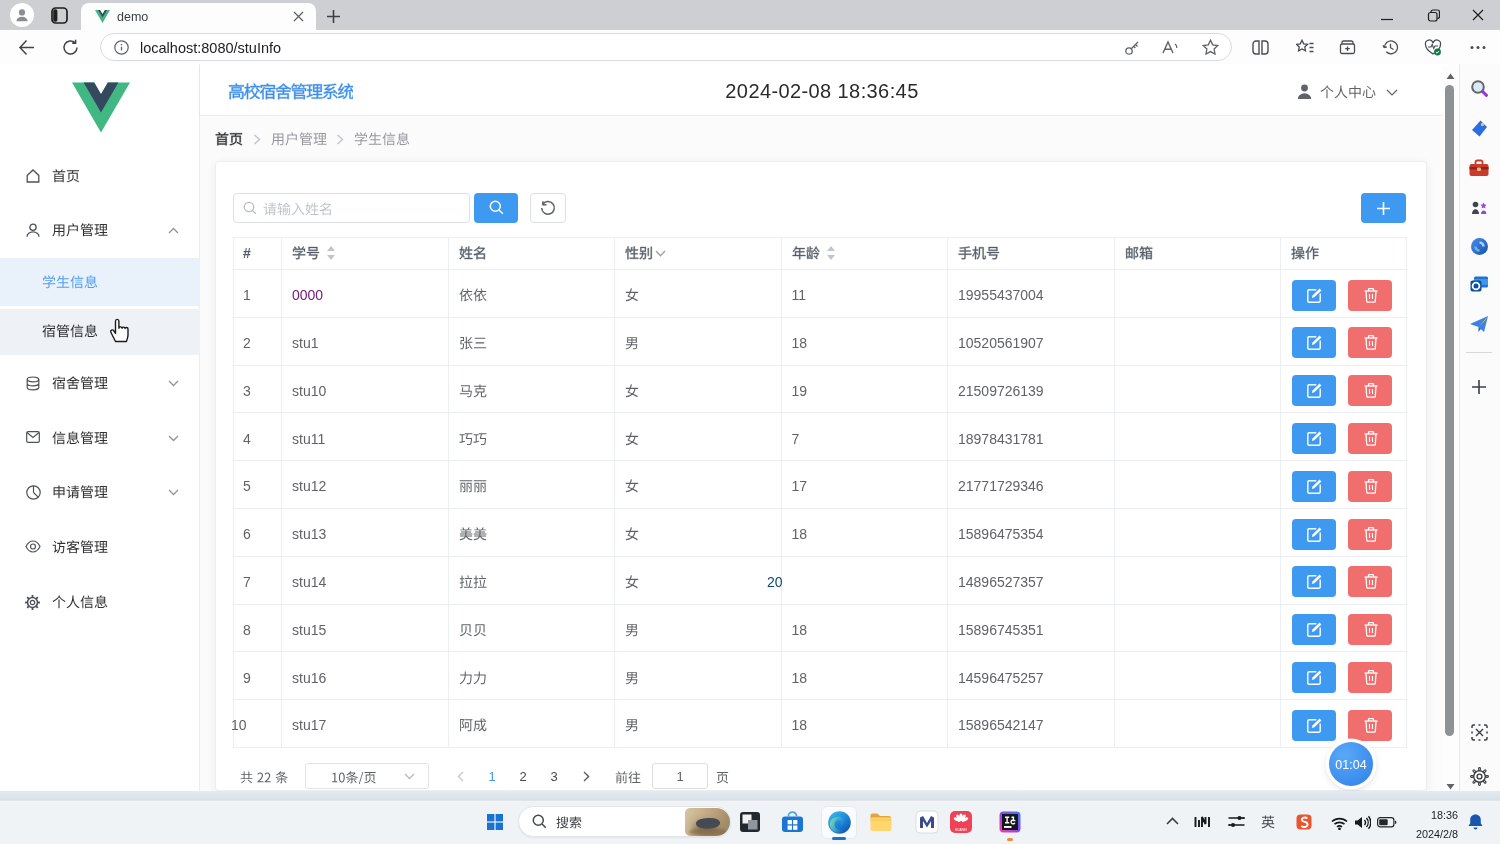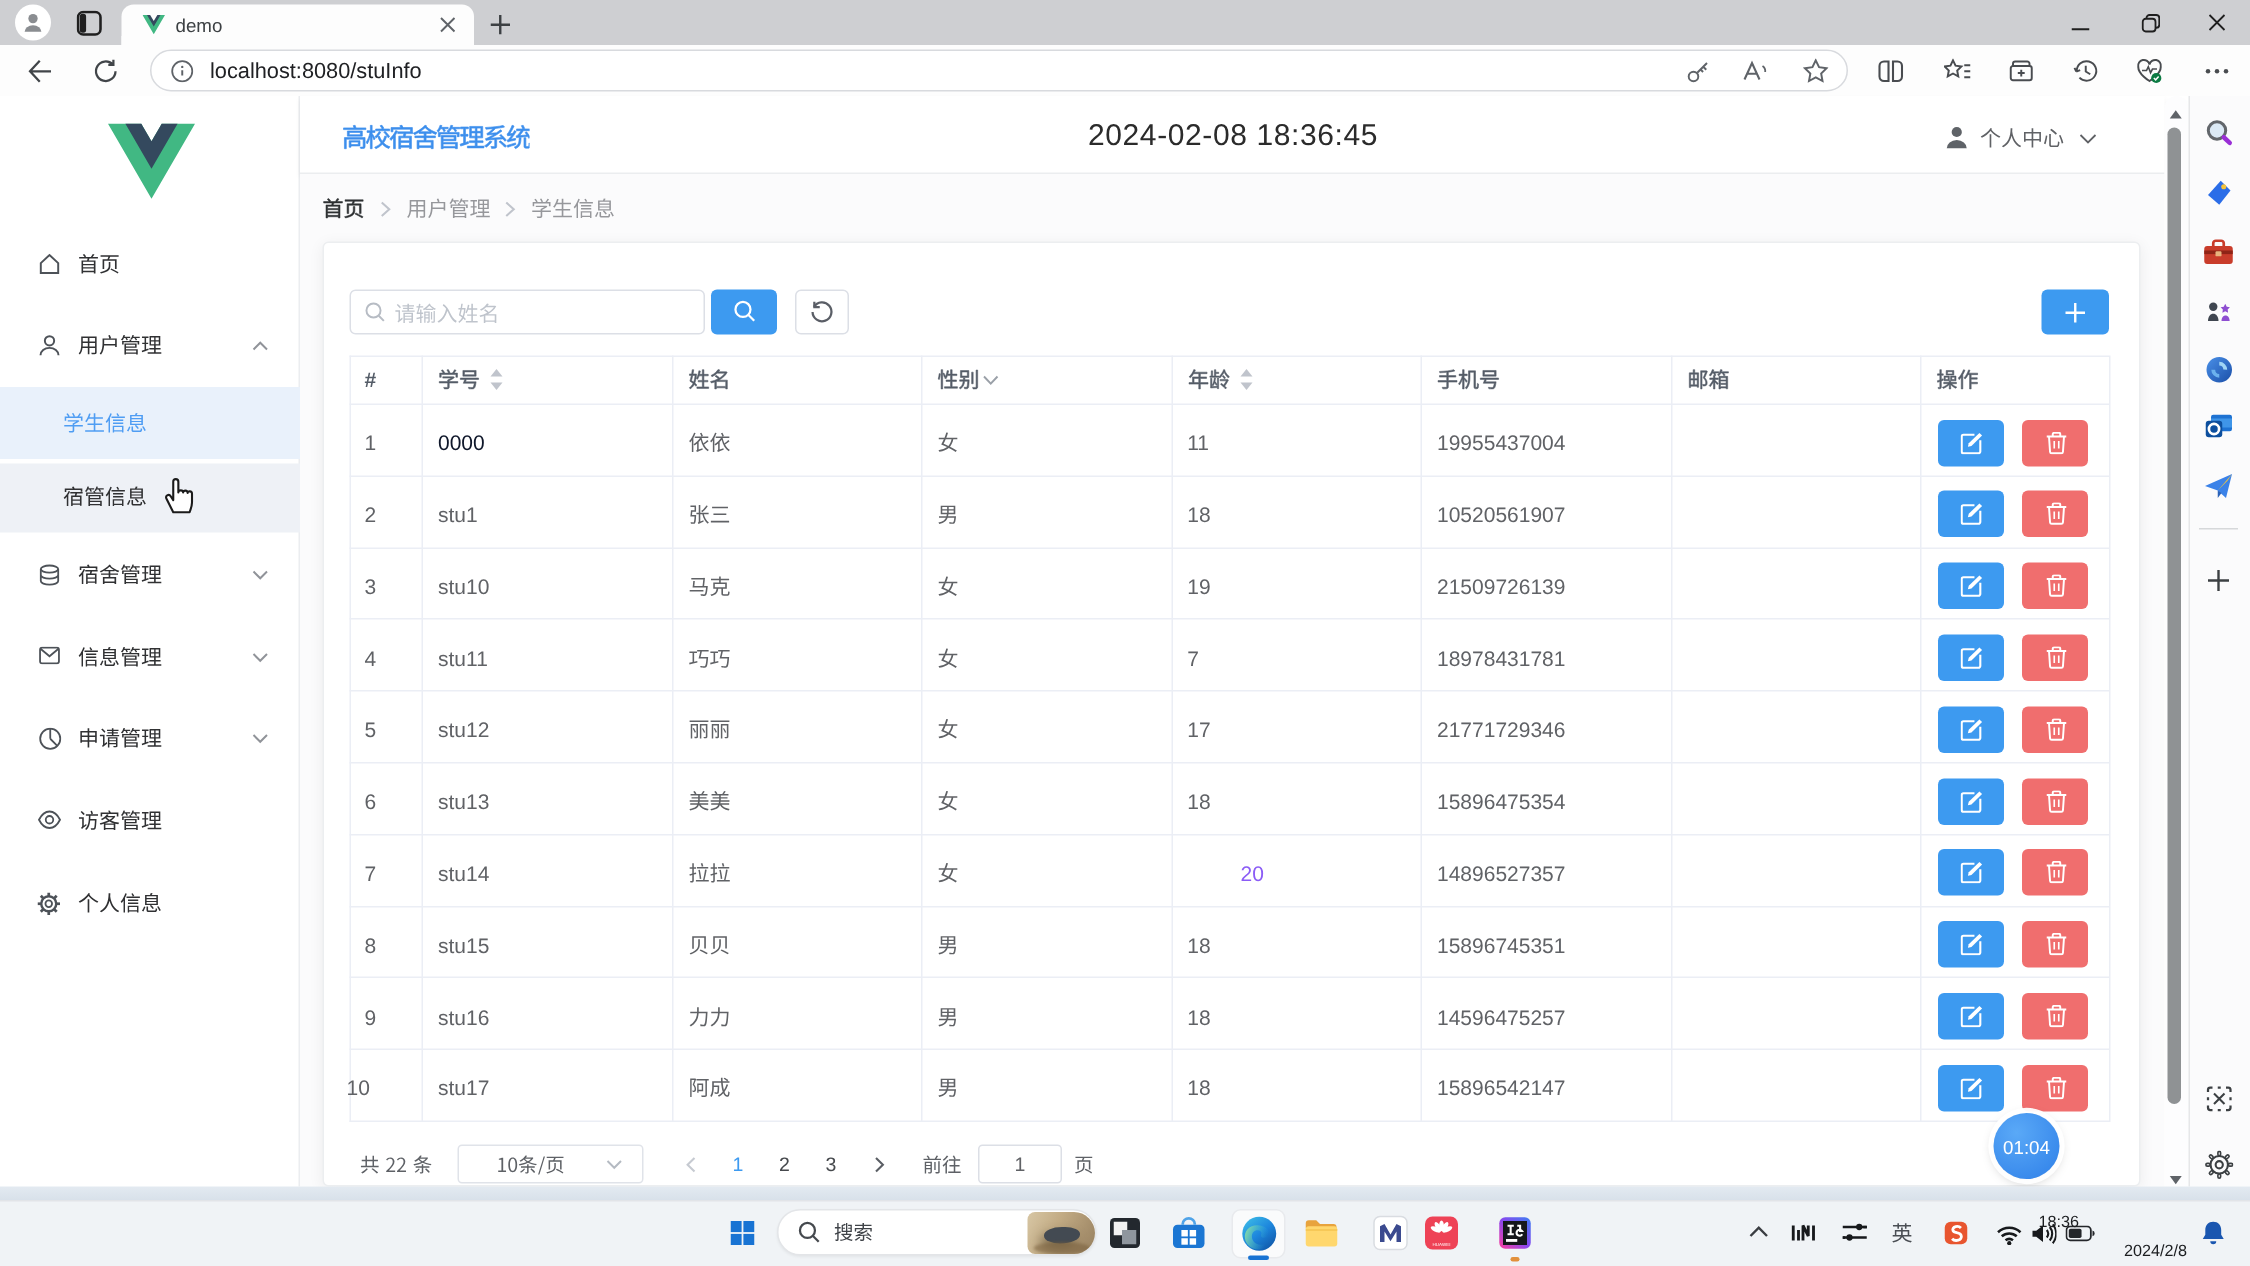--- a/index.html
+++ b/index.html
@@ -376,21 +376,21 @@
           <use href="#g36" x="1000"></use>
         </g>
       </svg></div>
     <div class="ab" style="left:1291.0px;top:246.1px"><svg class="tr " style="" width="28.0" height="14.0" viewBox="0 -870 2000 1000">
         <g fill="#555d68" stroke="#555d68" stroke-width="26" transform="scale(1,-1)">
           <use href="#g37" x="0"></use>
           <use href="#g38" x="1000"></use>
         </g>
       </svg></div>
     <div class="ab" style="left:243px;top:295.09999999999997px;transform:translateY(-50%);font:400 14px 'Liberation Sans',sans-serif;color:#606266;white-space:nowrap">1</div>
-    <div class="ab" style="left:292px;top:295.09999999999997px;transform:translateY(-50%);font:400 14px 'Liberation Sans',sans-serif;color:#0f172a;white-space:nowrap">0000</div>
+    <div class="ab" style="left:292px;top:295.09999999999997px;transform:translateY(-50%);font:400 14px 'Liberation Sans',sans-serif;color:#701a75;white-space:nowrap">0000</div>
     <div class="ab" style="left:458.5px;top:288.2px"><svg class="tr " style="" width="28.0" height="14.0" viewBox="0 -870 2000 1000">
         <g fill="#606266" transform="scale(1,-1)">
           <use href="#g39" x="0"></use>
           <use href="#g39" x="1000"></use>
         </g>
       </svg></div>
     <div class="ab" style="left:625.0px;top:288.2px"><svg class="tr " style="" width="14.0" height="14.0" viewBox="0 -870 1000 1000">
         <g fill="#606266" transform="scale(1,-1)">
           <use href="#g40" x="0"></use>
         </g>
@@ -550,21 +550,21 @@
         <g fill="#606266" transform="scale(1,-1)">
           <use href="#g49" x="0"></use>
           <use href="#g49" x="1000"></use>
         </g>
       </svg></div>
     <div class="ab" style="left:625.0px;top:575.0px"><svg class="tr " style="" width="14.0" height="14.0" viewBox="0 -870 1000 1000">
         <g fill="#606266" transform="scale(1,-1)">
           <use href="#g40" x="0"></use>
         </g>
       </svg></div>
-    <div class="ab" style="left:827px;top:581.9px;transform:translateY(-50%);font:400 14px 'Liberation Sans',sans-serif;color:#8b5cf6;white-space:nowrap">20</div>
+    <div class="ab" style="left:767px;top:581.9px;transform:translateY(-50%);font:400 14px 'Liberation Sans',sans-serif;color:#0c4a6e;white-space:nowrap">20</div>
     <div class="ab" style="left:958px;top:581.9px;transform:translateY(-50%);font:400 14px 'Liberation Sans',sans-serif;color:#606266;white-space:nowrap">14896527357</div>
     <div class="ab" style="left:1292px;top:566.4px;width:44px;height:31px;background:#3d9af0;border-radius:4px"></div>
     <svg class="ab" style="left:1307px;top:574.4px;" width="15" height="15" viewBox="0 0 15 15">
       <path d="M13.2 5.5V13a1.2 1.2 0 0 1-1.2 1.2H2A1.2 1.2 0 0 1 0.8 13V3A1.2 1.2 0 0 1 2 1.8h7.3" fill="none" stroke="#fff" stroke-width="1.4"></path>
       <path d="M5.5 7.5L12.6 0.6l1.8 1.8-7.1 6.9-2.4.6z" fill="#fff"></path>
     </svg>
     <div class="ab" style="left:1348px;top:566.4px;width:44px;height:31px;background:#f06e6e;border-radius:4px"></div>
     <svg class="ab" style="left:1364px;top:574.4px;" width="14" height="15" viewBox="0 0 14 15">
       <path d="M0.5 3h13" stroke="#fff" stroke-width="1.3"></path>
       <path d="M4.5 3V1.4A0.9 0.9 0 0 1 5.4 0.5h3.2a0.9 0.9 0 0 1 0.9 0.9V3" fill="none" stroke="#fff" stroke-width="1.3"></path>
@@ -881,21 +881,21 @@
     </svg>
     <svg class="ab" style="left:1354px;top:815px;" width="17" height="15" viewBox="0 0 17 15">
       <path d="M1 5.5h2.5L8 2v11L3.5 9.5H1z" fill="#17191c"></path>
       <path d="M10.5 5a4 4 0 0 1 0 5M12.5 3a7 7 0 0 1 0 9M14.5 1.2a9.8 9.8 0 0 1 0 12.6" fill="none" stroke="#17191c" stroke-width="1.4"></path>
     </svg>
     <svg class="ab" style="left:1377px;top:817px;" width="20" height="11" viewBox="0 0 20 11">
       <rect x="0.6" y="0.6" width="16.3" height="9.3" rx="2.6" fill="none" stroke="#24262a" stroke-width="1.2"></rect>
       <rect x="2.2" y="2.2" width="8.5" height="6.1" rx="1.2" fill="#24262a"></rect>
       <path d="M18 3.4v3.7a1.9 1.9 0 0 0 0-3.7z" fill="#24262a"></path>
     </svg>
-    <div class="ab" style="left:1386px;top:815px;transform:translate(-100%,-50%);font:400 10.8px 'Liberation Sans',sans-serif;color:#1b1d20;white-space:nowrap">18:36</div>
+    <div class="ab" style="left:1458px;top:815px;transform:translate(-100%,-50%);font:400 10.8px 'Liberation Sans',sans-serif;color:#1b1d20;white-space:nowrap">18:36</div>
     <div class="ab" style="left:1458px;top:834px;transform:translate(-100%,-50%);font:400 10.8px 'Liberation Sans',sans-serif;color:#1b1d20;white-space:nowrap">2024/2/8</div>
     <svg class="ab" style="left:1467px;top:813px;" width="17" height="18" viewBox="0 0 17 18">
       <path d="M8.5 1.5c3.2 0 5.3 2.3 5.3 5.5v3.2l1.7 2.8H1.5l1.7-2.8V7c0-3.2 2.1-5.5 5.3-5.5z" fill="#1a56b0"></path>
       <path d="M6.5 14.5a2 2 0 0 0 4 0z" fill="#1a56b0"></path>
     </svg>
   </div>
 <svg width="0" height="0" style="position:absolute">
     <defs>
       <path id="g0" d="M243 312H755V210H243ZM243 373V472H755V373ZM243 150H755V44H243ZM228 815C259 782 294 736 313 702H54V632H456C450 602 442 568 433 539H168V-80H243V-23H755V-80H833V539H512L546 632H949V702H696C725 737 757 779 785 820L702 842C681 800 643 742 611 702H345L389 725C370 758 331 808 294 844Z"></path>
       <path id="g1" d="M464 462V281C464 174 421 55 50 -19C66 -35 87 -64 96 -80C485 4 541 143 541 280V462ZM545 110C661 56 812 -27 885 -83L932 -23C854 32 703 111 589 161ZM171 595V128H248V525H760V130H839V595H478C497 630 517 673 535 715H935V785H74V715H449C437 676 419 631 403 595Z"></path>

